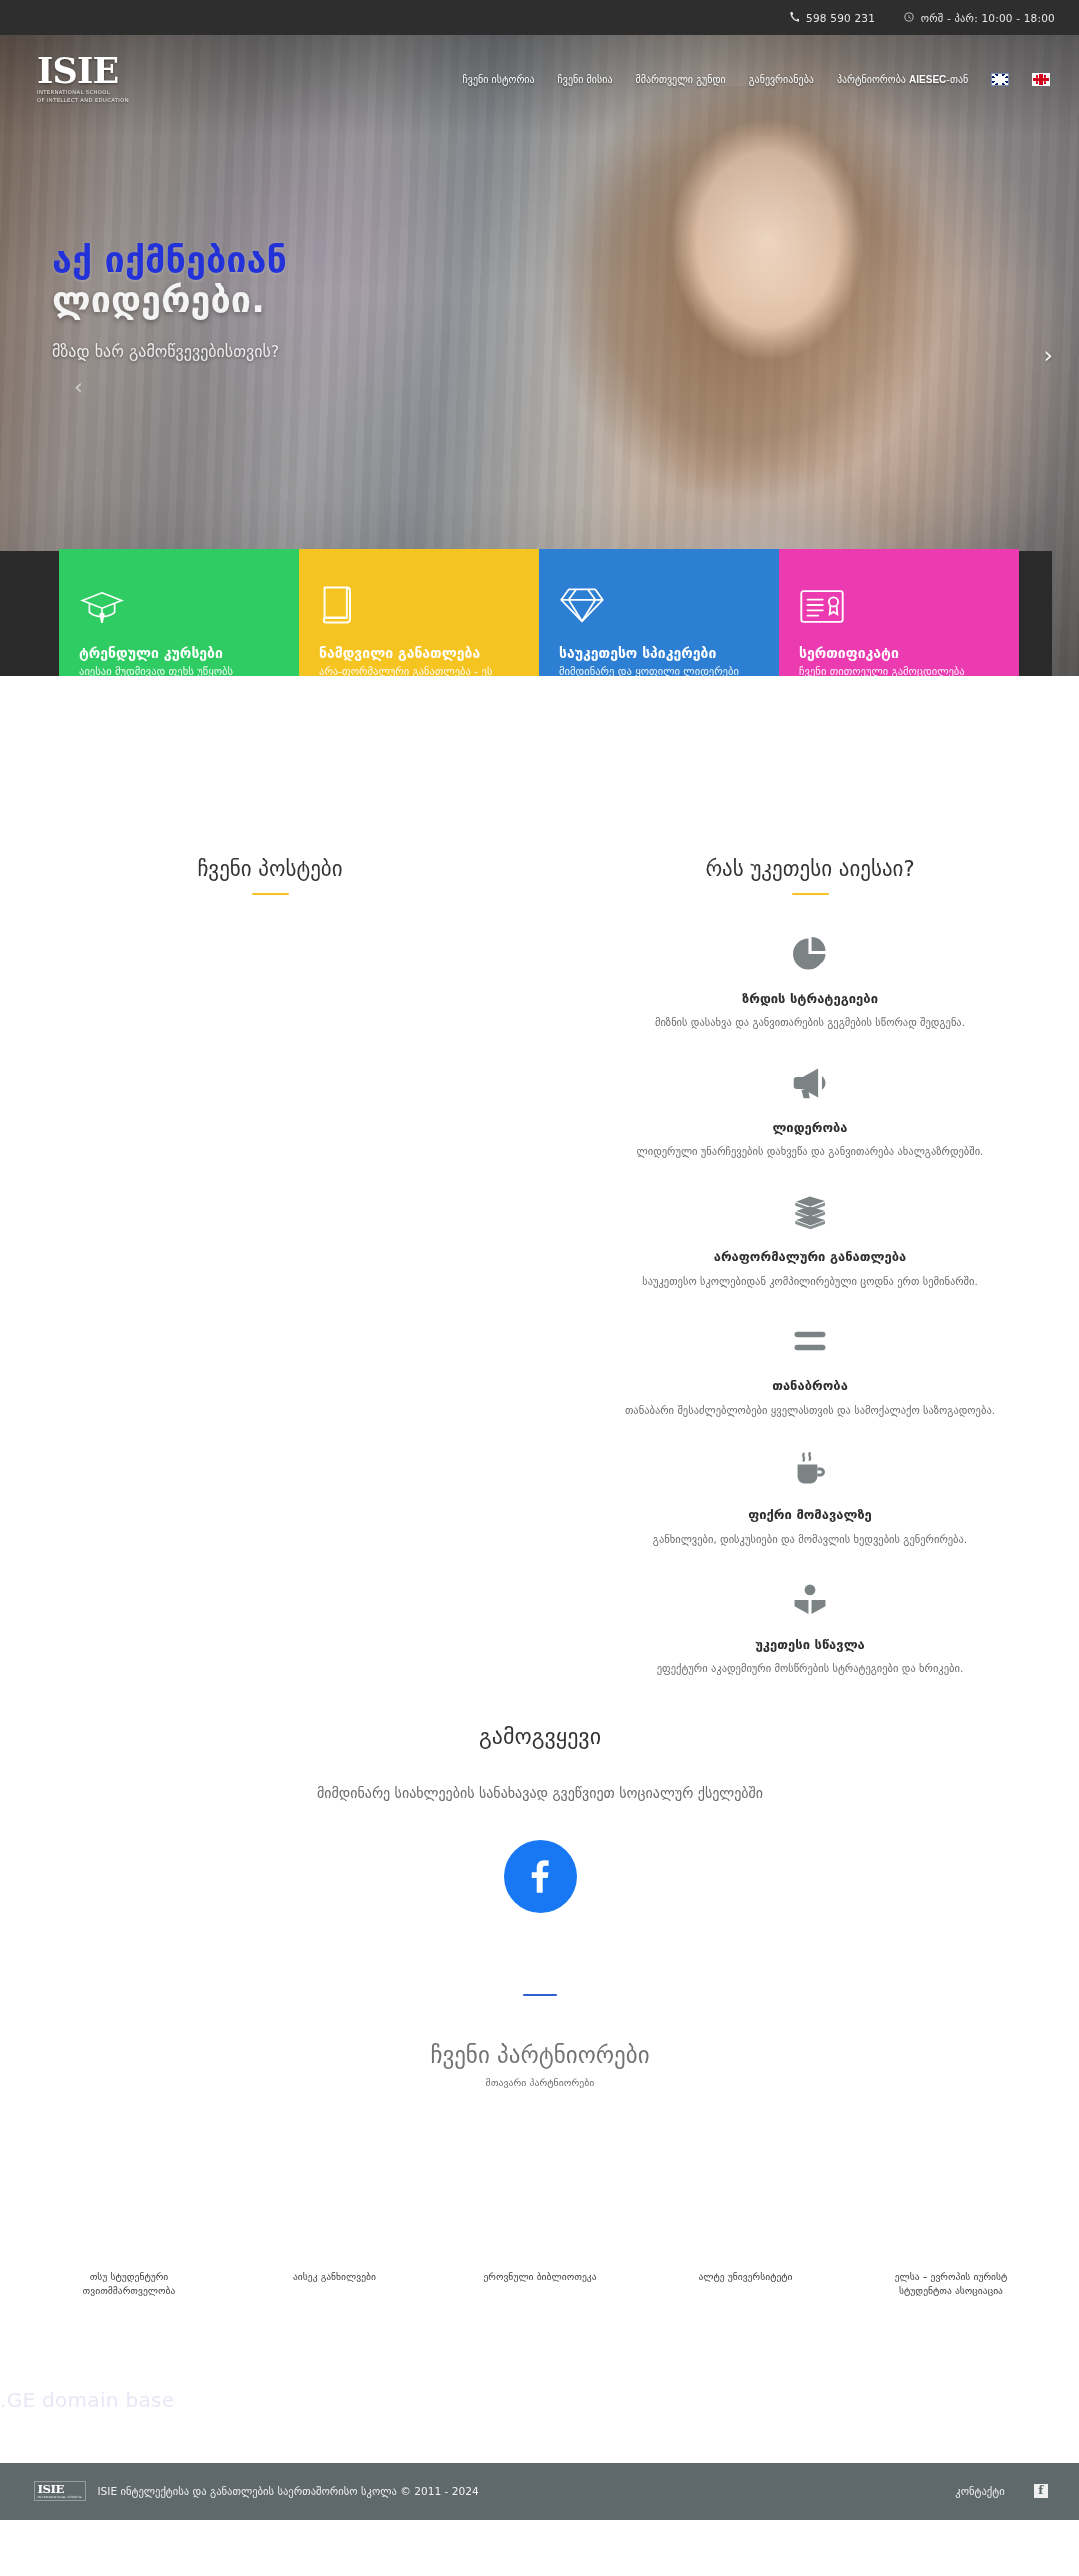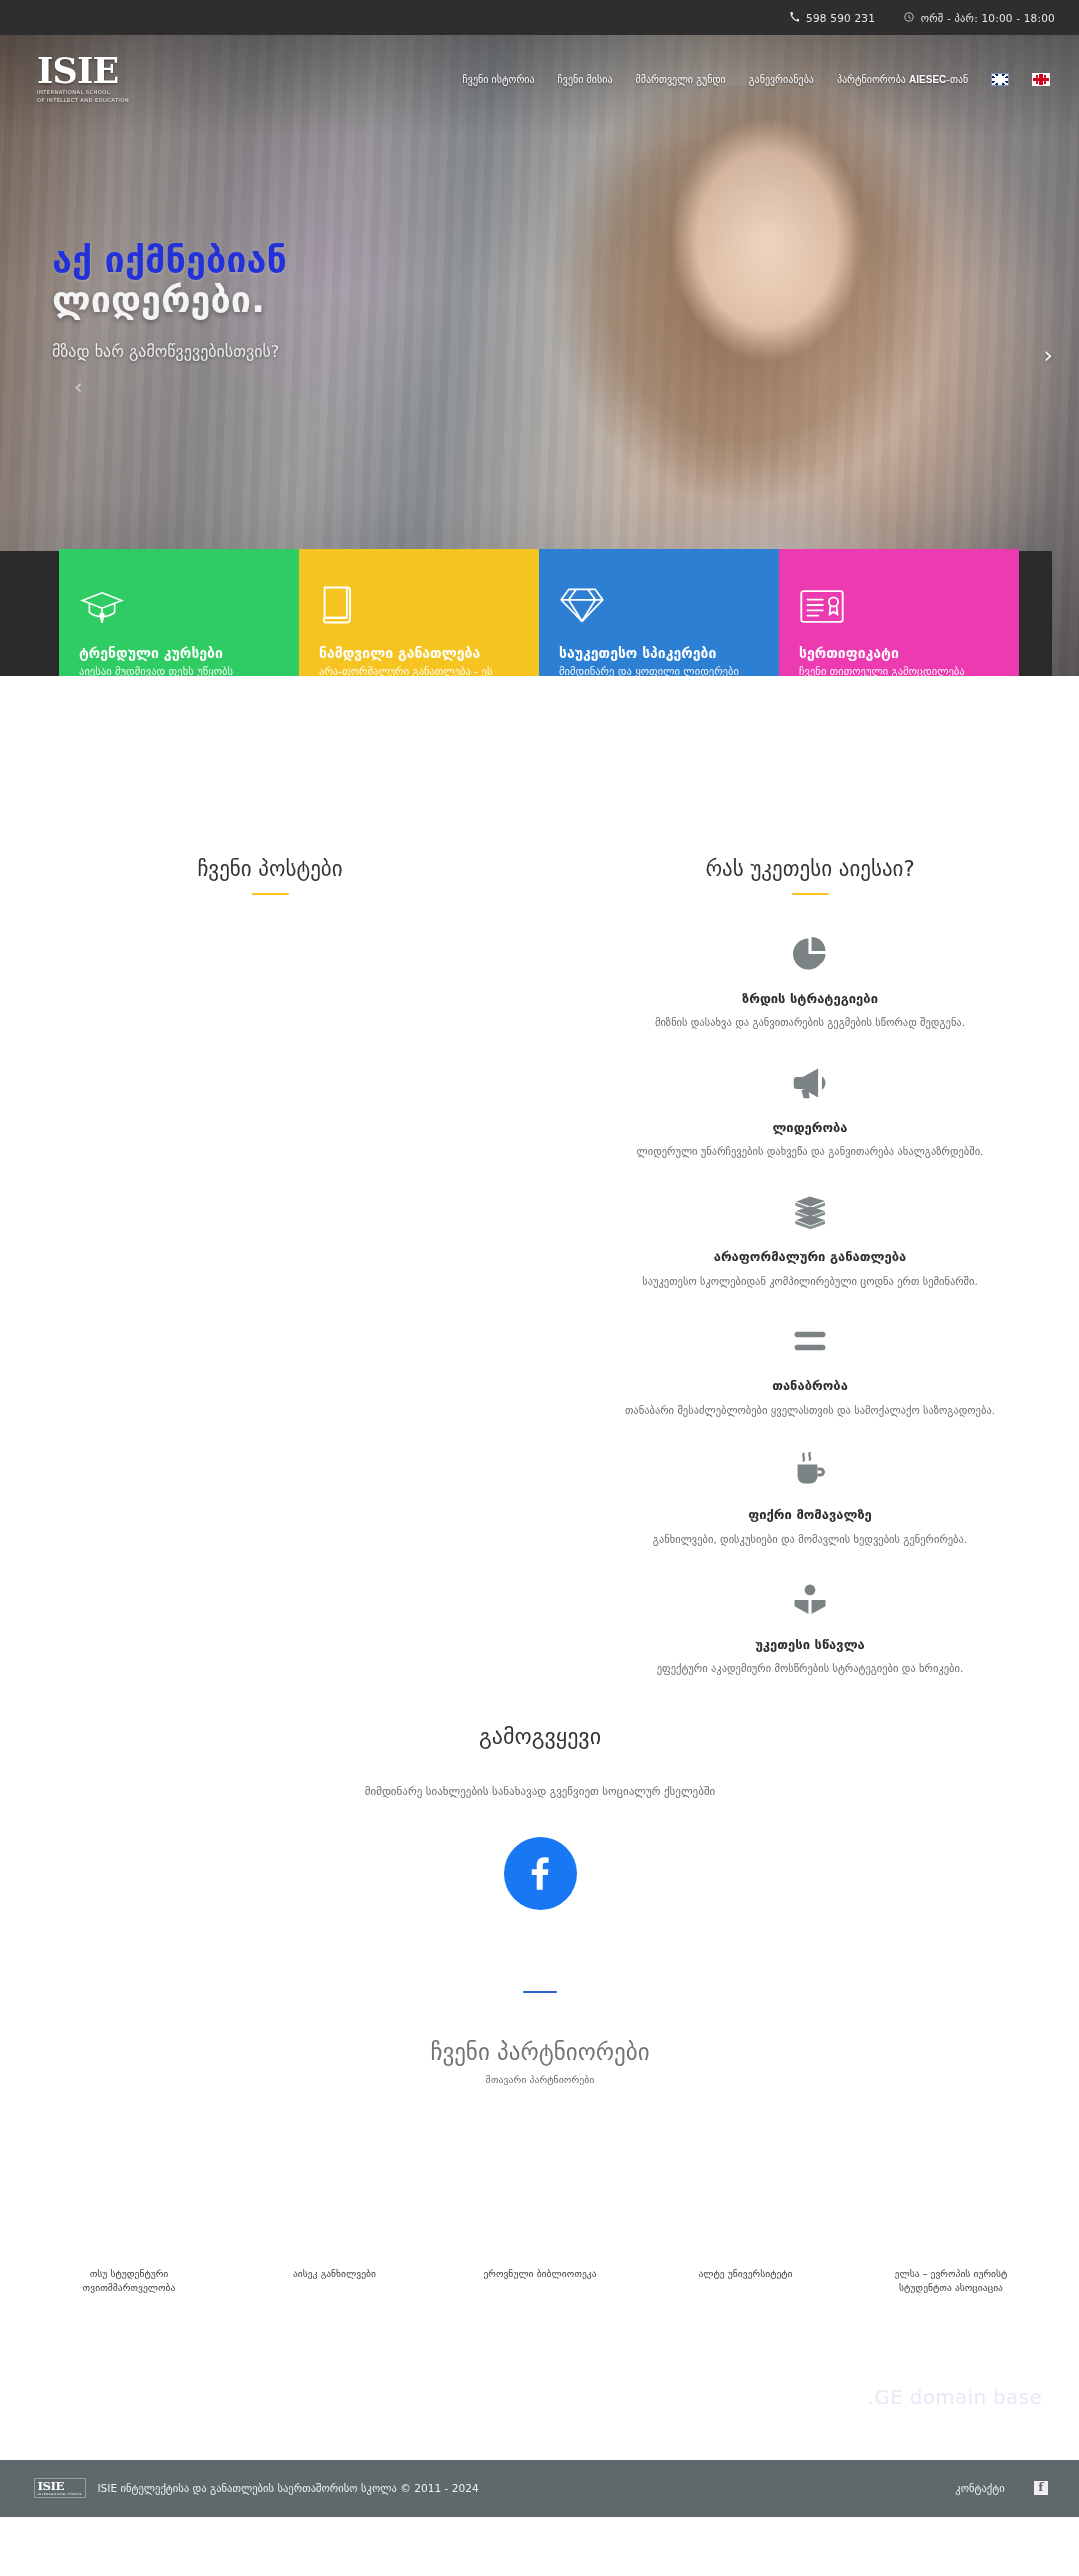--- a/index.html
+++ b/index.html
@@ -149,41 +149,41 @@
 
   .feat{text-align:center;margin-bottom:29px;}
   .feat-ico{height:47px;display:flex;align-items:center;justify-content:center;margin-bottom:13.5px;}
   .feat-ico svg{fill:#7b8385;display:block;}
   .feat-t{font-size:13px;font-weight:700;color:#2e2e2e;margin-bottom:8.4px;}
   .feat-d{font-size:10.5px;color:#6b6b6b;line-height:1.55;}
 
   
   .follow{padding:18.6px 0 0 0;text-align:center;}
   .follow-h{font-size:22px;color:#333;margin-bottom:6.7px;}
-  .follow-sub{font-size:11px;color:#6b6b6b;margin-bottom:39px;margin-top:36px;}
+  .follow-sub{font-size:14px;color:#6b6b6b;margin-bottom:39px;margin-top:36px;}
   .fb-wrap{display:flex;justify-content:center;}
   .fb{
     width:73px;height:73px;border-radius:50%;background:#1877F2;
     display:flex;align-items:center;justify-content:center;cursor:pointer;
   }
   .fb svg{fill:#fff;}
 
   
   .partners{padding:81px 0 0 0;text-align:center;}
   .p-rule{width:34px;height:2.5px;background:#2d5fd4;margin:0 auto 46px auto;border-radius:1.7px;}
   .p-h{font-size:23px;color:#737373;margin-bottom:8.4px;}
   .p-sub{font-size:9.8px;color:#6b6b6b;margin-bottom:22px;}
   .p-grid{
     display:flex;justify-content:space-between;padding:160px 49px 0 49px;gap:10px;
   }
   .p-item{width:160px;text-align:center;font-size:9.6px;color:#3a3a3a;line-height:1.5;cursor:pointer;}
 
   
   .wm{
-    text-align:right;padding:89px 38px 51px 0;
+    text-align:left;padding:89px 38px 51px 0;
     font-size:20px;color:#e9e7f5;letter-spacing:0.3px;
     font-family:"DejaVu Sans","Liberation Sans",sans-serif;
   }
 
   
   .footer{
     height:57px;background:#5f696c;display:flex;align-items:center;
     padding:0 32px 0 34px;color:#f0f0f0;
   }
   .f-logo{

